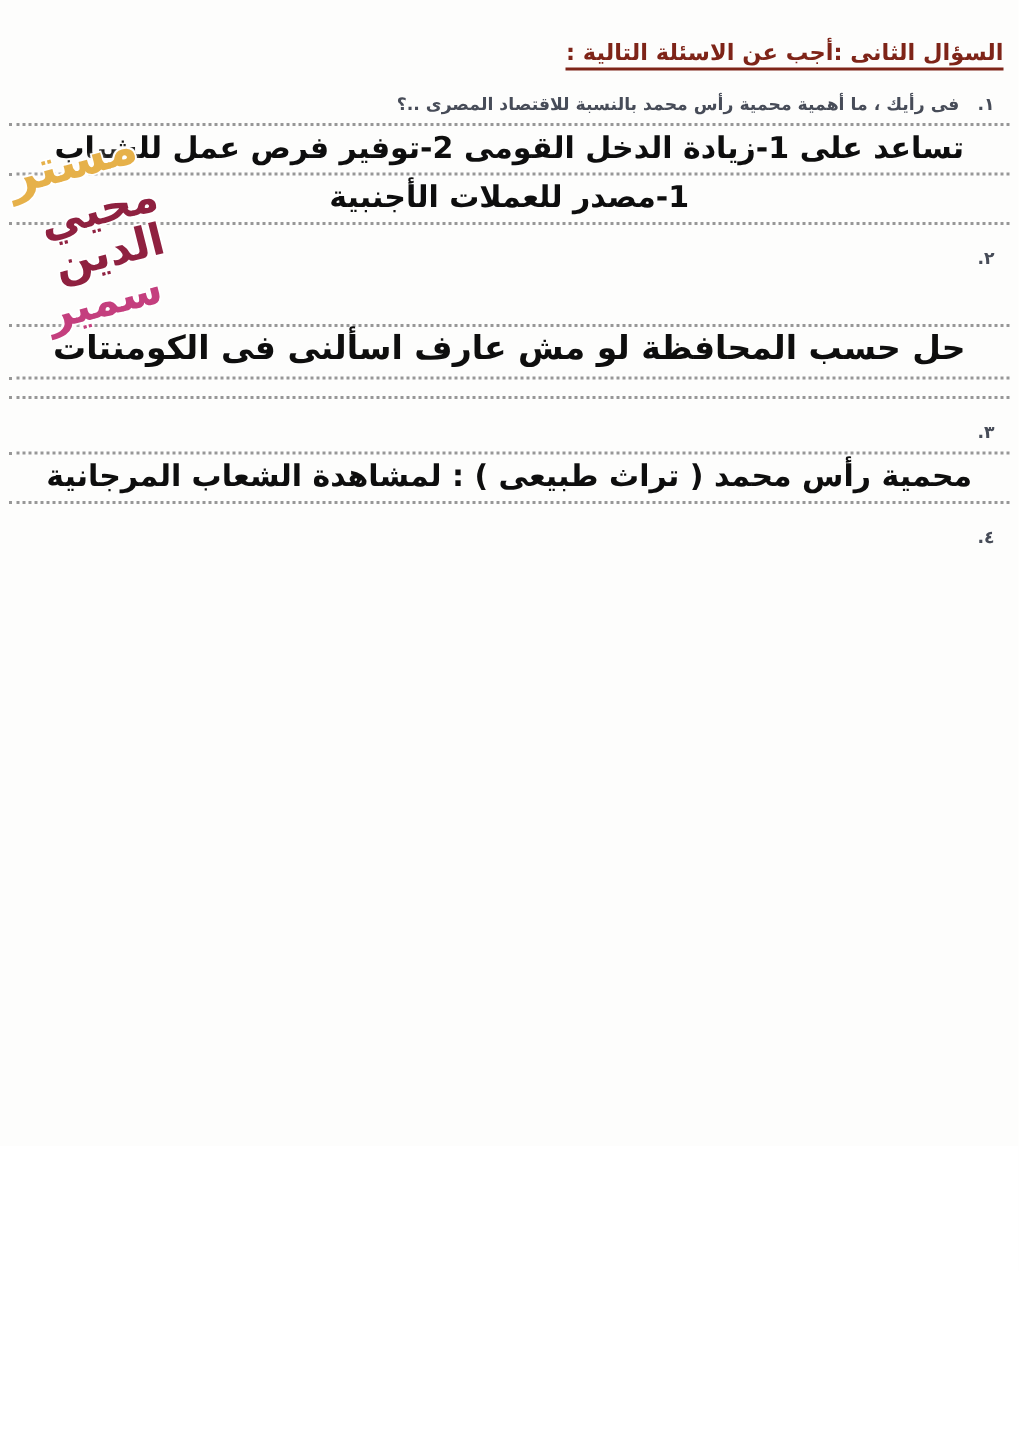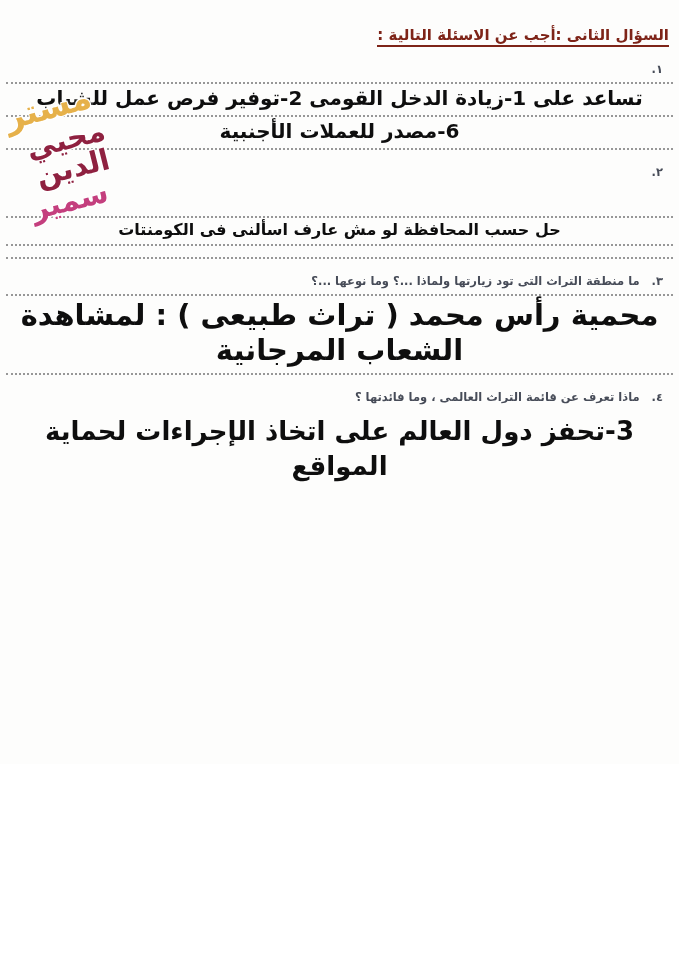--- a/index.html
+++ b/index.html
@@ -44,22 +44,22 @@
     margin:0 6px;
     border-bottom:2px dotted #979797;
     padding:2px 4px 5px;
     line-height:1.2;
     letter-spacing:-0.3px;
   }
   .ans.top { border-top:2px dotted #979797; }
   .ans.empty { height:11px; padding:0; }
   .ans.plain { border-bottom:none; }
   .f20 { font-size:20px; }
-  .f22 { font-size:16px;margin-top:36px; }
-  .f23 { font-size:29px; }
+  .f22 { font-size:22px;margin-top:36px; }
+  .f23 { font-size:20px; }
   .f26 { font-size:26px; line-height:1.35; padding-top:4px; padding-bottom:0; }
   .watermark {
     position:absolute;
     top:88px; left:-10px;
     width:158px;
     transform:rotate(-9deg);
     text-align:center;
     z-index:5;
     pointer-events:none;
     line-height:1;
@@ -79,41 +79,39 @@
 <body>
 
 <div class="page">
 
   <div class="header">
     <span class="hdr-inner">السؤال الثانى :أجب عن الاسئلة التالية :</span>
   </div>
 
   <div class="question">
     <span>١.</span>
+    <span>فى رأيك ، ما أهمية محمية رأس محمد بالنسبة للاقتصاد المصرى ..؟</span>
   </div>
   <div class="ans top f20">تساعد على 1-زيادة الدخل القومى 2-توفير فرص عمل للشباب</div>
-  <div class="ans f20">6-مصدر للعملات الأجنبية</div>
+  <div class="ans f20">1-مصدر للعملات الأجنبية</div>
 
   <div class="question">
     <span>٢.</span>
   </div>
   <div class="ans top f22">حل حسب المحافظة لو مش عارف اسألنى فى الكومنتات</div>
   <div class="ans empty"></div>
 
   <div class="question">
     <span>٣.</span>
-    <span>ما منطقة التراث التى تود زيارتها ولماذا ...؟ وما نوعها ...؟</span>
   </div>
   <div class="ans top f23">محمية رأس محمد ( تراث طبيعى ) : لمشاهدة الشعاب المرجانية</div>
 
   <div class="question">
     <span>٤.</span>
-    <span>ماذا تعرف عن قائمة التراث العالمى ، وما فائدتها ؟</span>
   </div>
-  <div class="ans plain f26">3-تحفز دول العالم على اتخاذ الإجراءات لحماية المواقع</div>
 
   <div class="watermark">
     <div class="wm-line wm1">مستر</div>
     <div class="wm-line wm2">محيي الدين</div>
     <div class="wm-line wm3">سمير</div>
   </div>
 
 </div>
 
 </body></html>

